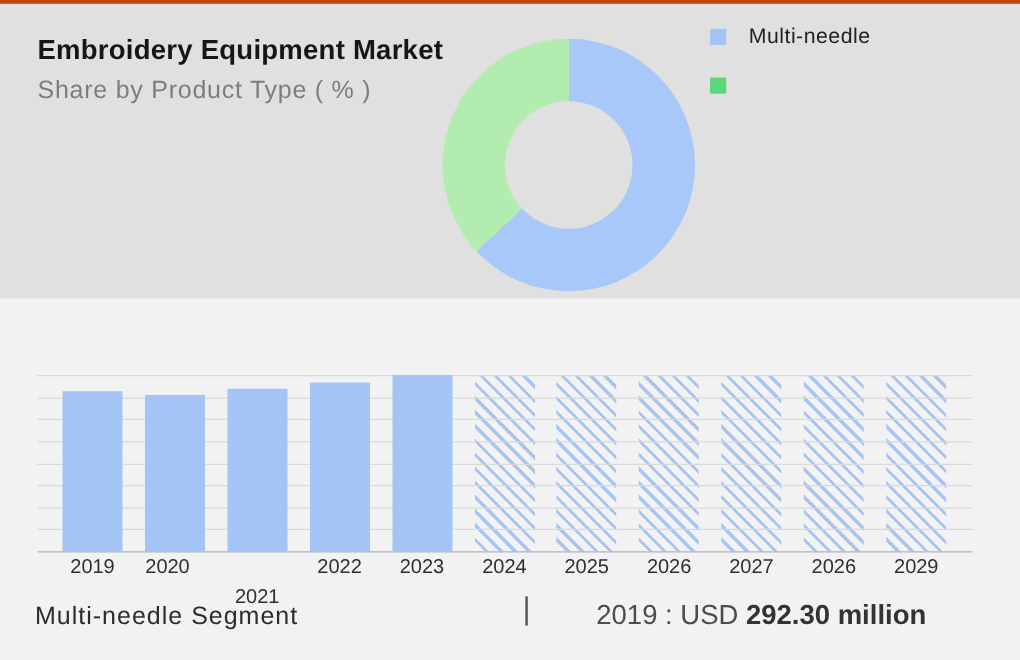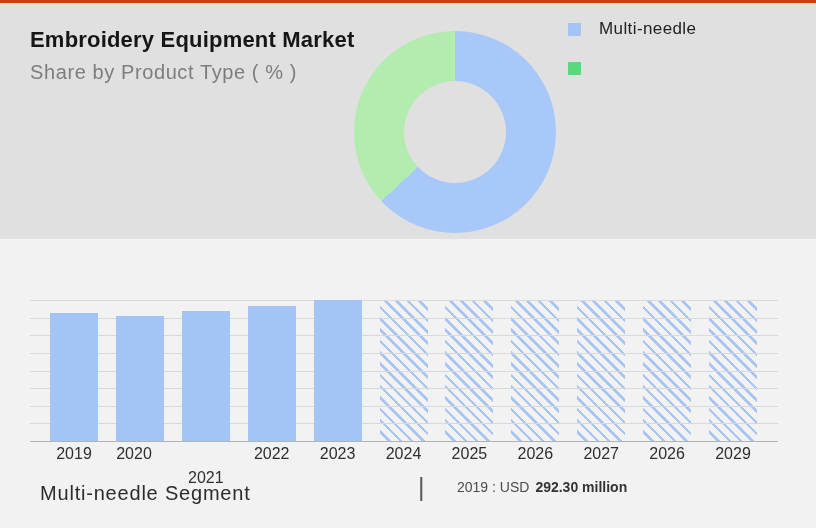--- a/index.html
+++ b/index.html
@@ -50,29 +50,29 @@
     z-index: 1; background:
       repeating-linear-gradient(45deg,
         rgba(0,0,0,0) 0px, rgba(0,0,0,0) 5.5px,
         #a9c6f2 5.5px, #a9c6f2 8px);
   }
   .xlabel {
     position: absolute; top: 206px; width: 66px; text-align: center;
     font-size: 16px; color: #2f2f2f;
   }
   .segment {
-    position: absolute; left: 40px; top: 243px; font-size: 20px;
+    position: absolute; left: 28px; top: 243px; font-size: 20px;
     color: #2c2c2c; letter-spacing: 0.8px;
   }
   .pipe {
     position: absolute; left: 418px; top: 234px; font-size: 25px;
     color: #5a5a5a; font-weight: 300;
   }
   .value {
-    position: absolute; left: 457px; top: 240px; font-size: 14px; color: #4c4c4c;
+    position: absolute; left: 477px; top: 240px; font-size: 22px; color: #4c4c4c;
   }
   .value b { color: #333; margin-left: 6px; }
 </style>
 </head>
 <body>
 
 <div class="canvas">
 
   <section class="top">
     <div class="titles">

